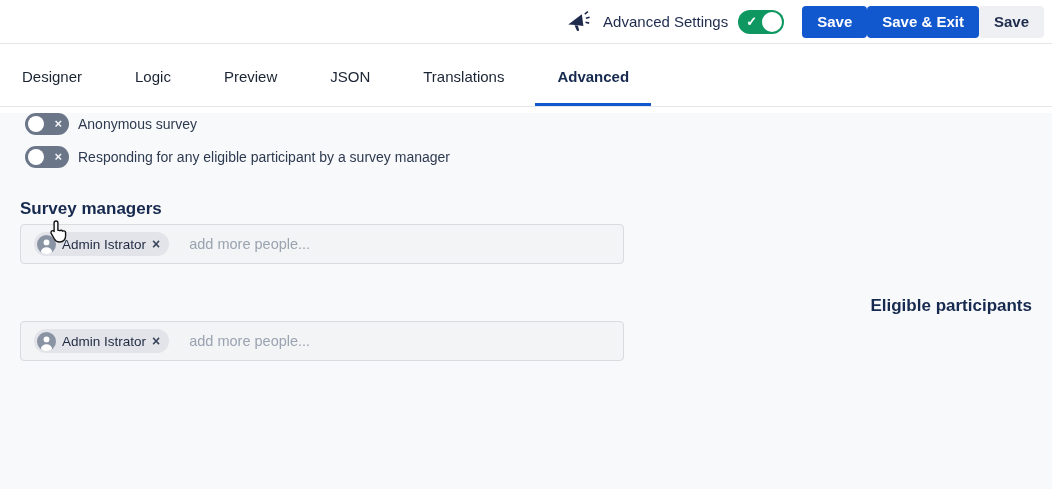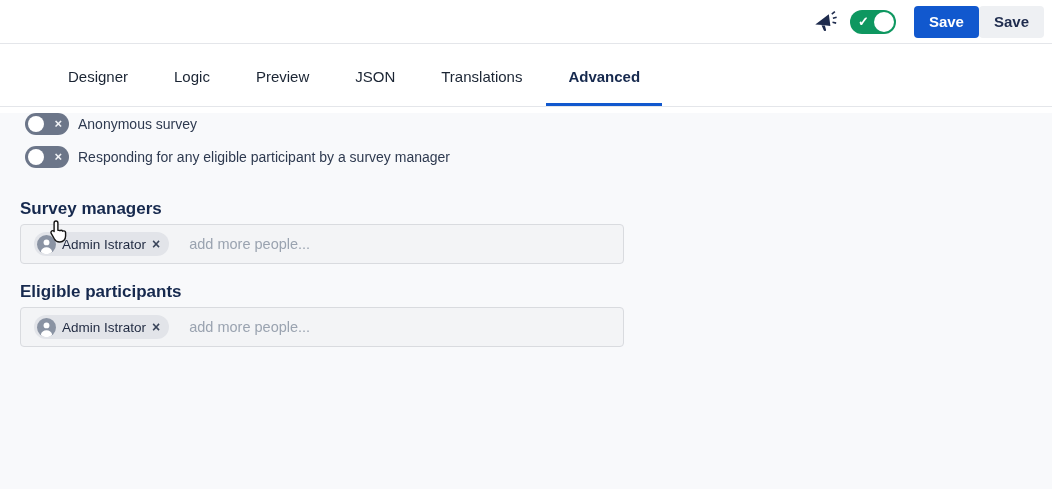--- a/index.html
+++ b/index.html
@@ -22,42 +22,42 @@
   .switch--off { width:44px; height:22px; background:#6C7689; }
   .switch--off .switch__knob { position:absolute; left:3px; top:3px; width:16px; height:16px; background:#fff; border-radius:50%; }
   .switch--off .switch__x { position:absolute; right:7px; top:3.5px; color:#F2F4F7; font-size:13px; font-weight:700; line-height:1.1; }
   .btn {
     height:32px; border:none; border-radius:4px; padding:0 15px; 
     font-family:inherit; font-size:15px; font-weight:700; cursor:pointer;
   }
   .btn--primary { background:#1158CE; color:#FFFFFF; }
   .btn--ghost { background:#EEF0F3; color:#1E2B4D; font-weight:600; }
   
-  .tabbar { height:63px; background:#FFFFFF; border-bottom:1px solid #E4E6EA; display:flex; gap:2px;padding-left:46px; }
+  .tabbar { height:63px; background:#FFFFFF; border-bottom:1px solid #E4E6EA; display:flex; gap:9px; }
   .tab {
     padding:6px 22px 0; display:flex; align-items:center; font-size:15px; color:#1A2433;
     cursor:pointer; border-bottom:3px solid transparent;
   }
   .tab--active { font-weight:700; color:#16294E; border-bottom-color:#1158CE; }
   
   .content { position:relative; height:381px; background:#F8F9FB; padding:0 20px; }
   .page-title { margin:32px 0 0; font-size:20px; line-height:27px; font-weight:700; color:#16294E; }
   .trow { display:flex; align-items:center; gap:9px; margin-left:5px; height:22px; }
   .trow--first { margin-top:6px; }
   .trow + .trow { margin-top:11px; }
   .trow__label { font-size:14px; color:#2E3A50; }
   .cursor { position:absolute; left:49px; top:106px; z-index:6; }
   .tooltip {
     position:absolute; left:118px; top:124px; width:237px; z-index:5;
     background:#1C2B4C; color:#FFFFFF; font-size:12.5px; line-height:1.32;
     padding:5px 9px 7px; border-radius:2px;
   }
   .section-title { margin:0; font-size:17px; line-height:23px; font-weight:700; color:#16294E; }
   .section-title--first { margin-top:29px; }
-  .section-title--second { margin-top:16px; }
+  .section-title--second { margin-top:30px;text-align:right; }
   .field {
     width:604px; height:40px; margin-top:4px; background:#F3F4F6;
     border:1px solid #D9DBDF; border-radius:4px;
     display:flex; align-items:center; padding:0 8px 0 13px; cursor:text;
   }
   .tag {
     display:inline-flex; align-items:center; height:24px; background:#E2E4E9;
     border-radius:12px; padding:0 9px 0 3px; gap:6px;
   }
   .tag__avatar { display:inline-flex; }
@@ -71,25 +71,27 @@
 <div class="topbar">
   <span class="announce">
     <svg width="25" height="25" viewBox="0 0 24 24" fill="#1E2B4D">
       <path d="M2.2 14.8 L15.2 5.0 L16.7 16.3 C11.5 15.5 6.7 15.0 2.2 14.8 Z"></path>
       <path d="M8.2 15.6 l3.2 0.3 1.1 3.9 a1.15 1.15 0 0 1 -2.2 0.65 Z"></path>
       <path d="M17.6 4.4 l2.9 -2.5 1.0 1.2 -3.0 2.4 Z"></path>
       <path d="M18.9 8.2 l3.6 -1.0 0.4 1.5 -3.6 1.0 Z"></path>
       <path d="M18.9 12.1 l3.5 0.7 -0.3 1.5 -3.5 -0.8 Z"></path>
     </svg>
   </span>
+  <span class="adv-label">Advanced Settings</span>
   <span class="switch switch--on">
     <span class="switch__check">✓</span>
     <span class="switch__knob"></span>
   </span>
   <button class="btn btn--primary">Save</button>
+  <button class="btn btn--primary">Save &amp; Exit</button>
   <button class="btn btn--ghost">Save</button>
 </div>
 
 <div class="tabbar">
   <div class="tab">Designer</div>
   <div class="tab">Logic</div>
   <div class="tab">Preview</div>
   <div class="tab">JSON</div>
   <div class="tab">Translations</div>
   <div class="tab tab--active">Advanced</div>

